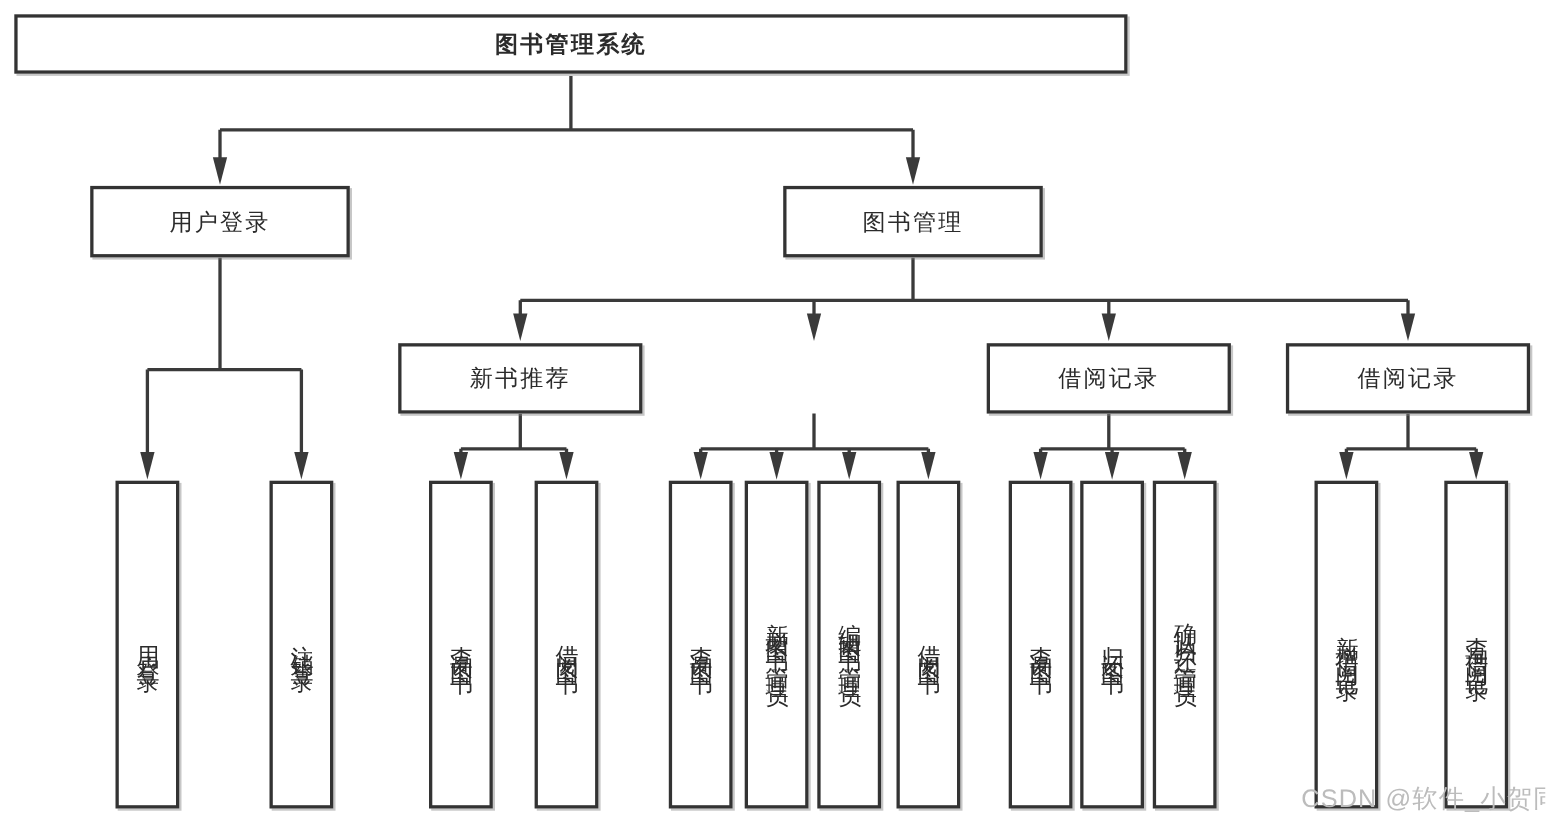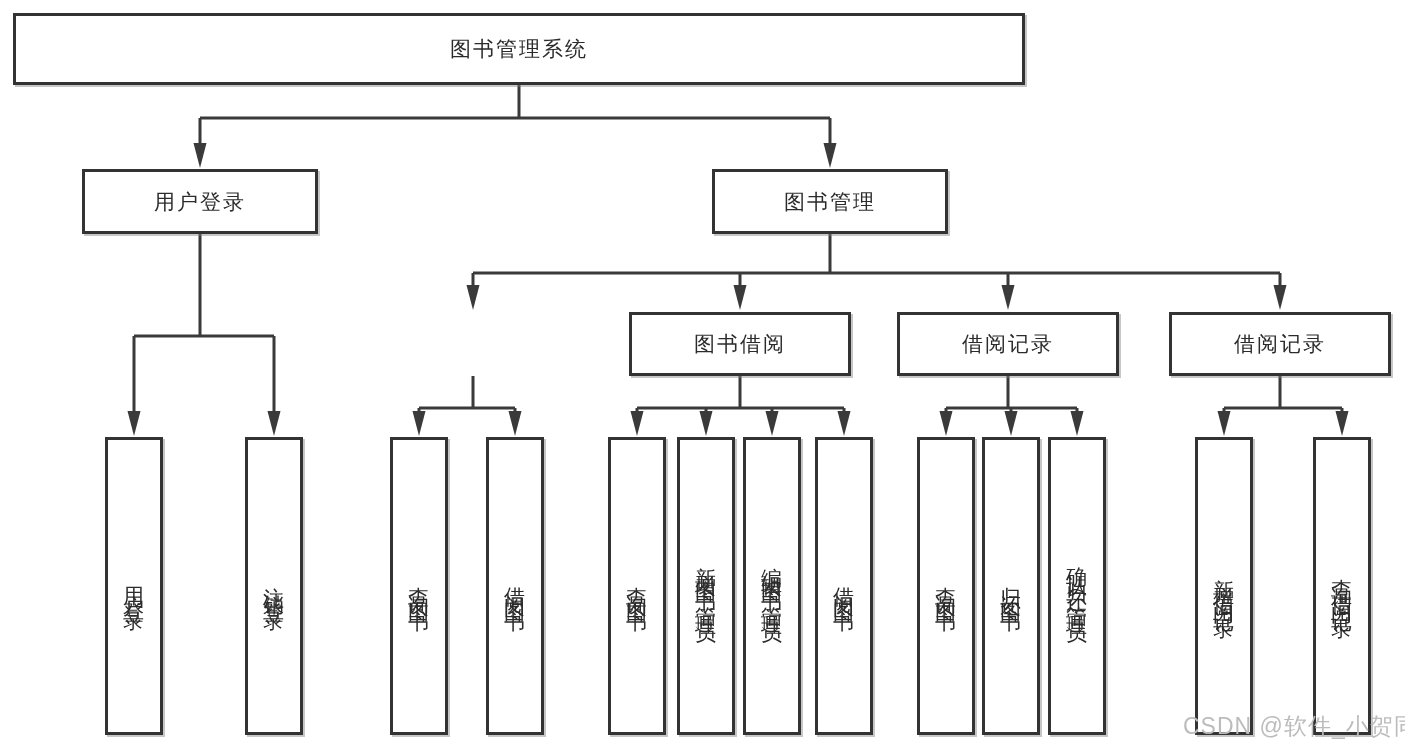--- a/index.html
+++ b/index.html
@@ -97,26 +97,26 @@
       <polygon points="765.5,411 778.5,411 772,436"></polygon>
       <polygon points="837.5,411 850.5,411 844,436"></polygon>
       <polygon points="939.5,411 952.5,411 946,436"></polygon>
       <polygon points="1004.5,411 1017.5,411 1011,436"></polygon>
       <polygon points="1070.5,411 1083.5,411 1077,436"></polygon>
       <polygon points="1217.5,411 1230.5,411 1224,436"></polygon>
       <polygon points="1335.5,411 1348.5,411 1342,436"></polygon>
     </g>
   </svg>
 
-  <div class="node hbox" style="left:13px; top:13px; width:1012px; height:72px;">图书管理系统</div>
+  <div class="node hbox" style="left:13px; top:13px; width:1012px; height:54px;font-weight:bold;">图书管理系统</div>
 
   <div class="node hbox" style="left:82px; top:169px; width:236px; height:65px;">用户登录</div>
   <div class="node hbox" style="left:712px; top:169px; width:236px; height:65px;">图书管理</div>
 
-  <div class="node hbox" style="left:629px; top:312px; width:222px; height:64px;">图书借阅</div>
+  <div class="node hbox" style="left:362px; top:312px; width:222px; height:64px;">新书推荐</div>
   <div class="node hbox" style="left:897px; top:312px; width:222px; height:64px;">借阅记录</div>
   <div class="node hbox" style="left:1169px; top:312px; width:222px; height:64px;">借阅记录</div>
 
   <div class="node vbox" style="left:105px; top:437px; width:58px; height:298px;">用户登录</div>
   <div class="node vbox" style="left:245px; top:437px; width:58px; height:298px;">注销登录</div>
 
   <div class="node vbox" style="left:390px; top:437px; width:58px; height:298px;">查询图书</div>
   <div class="node vbox" style="left:486px; top:437px; width:58px; height:298px;">借阅图书</div>
 
   <div class="node vbox" style="left:608px; top:437px; width:58px; height:298px;">查询图书</div>

